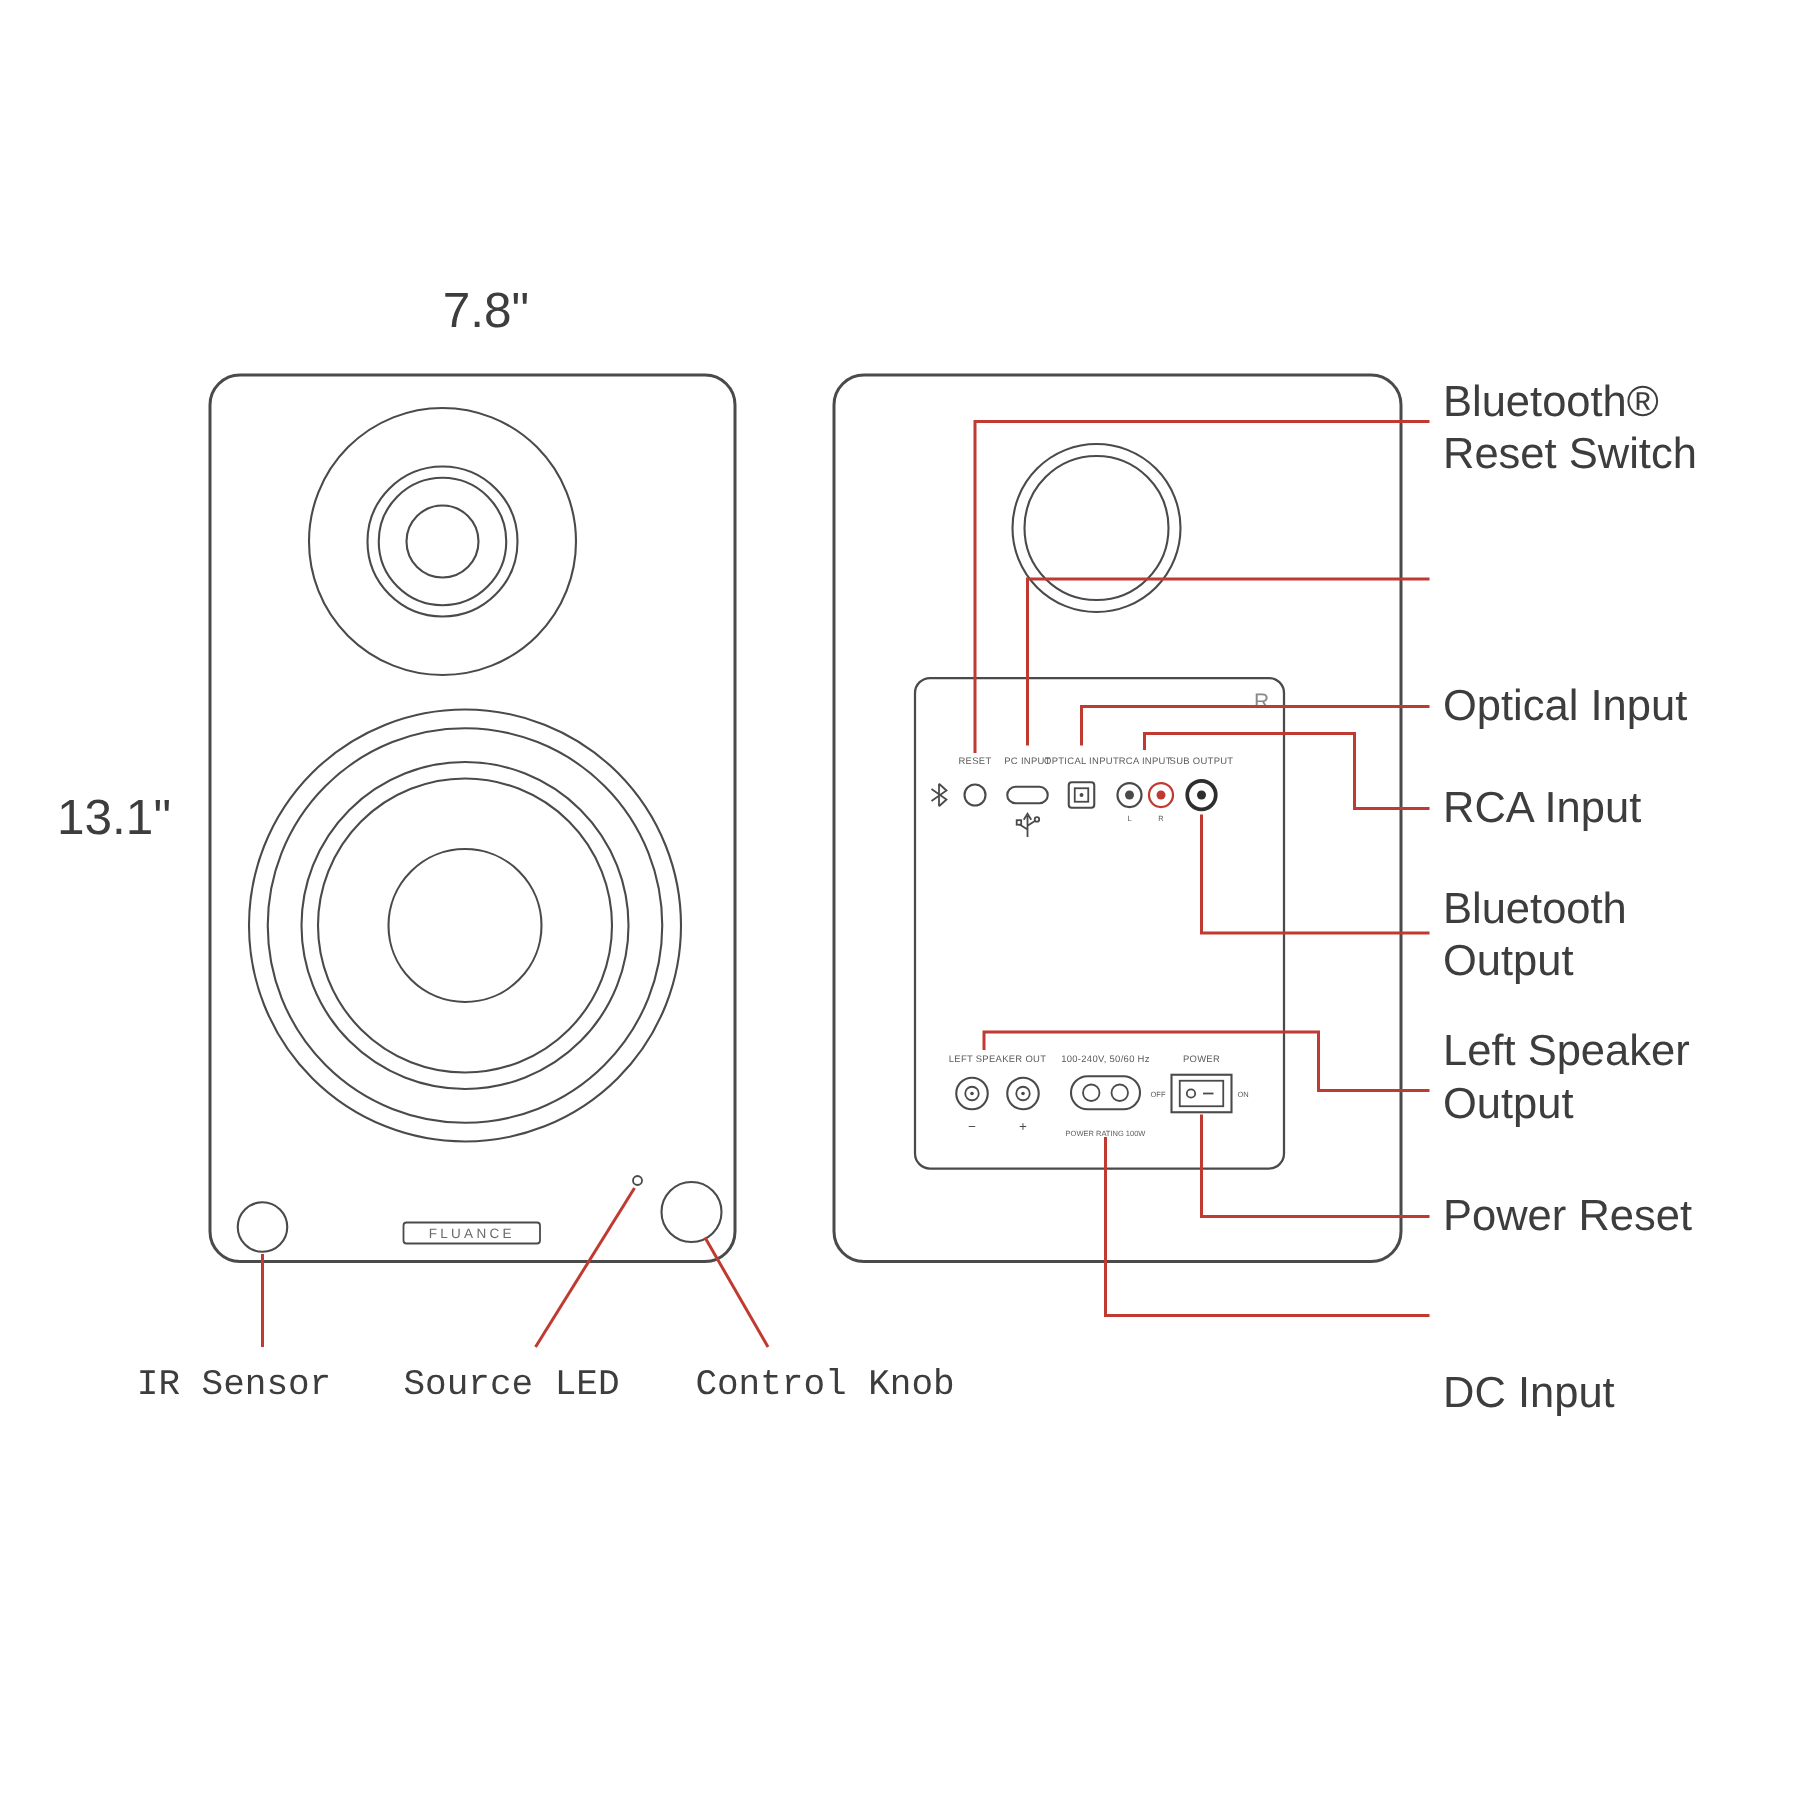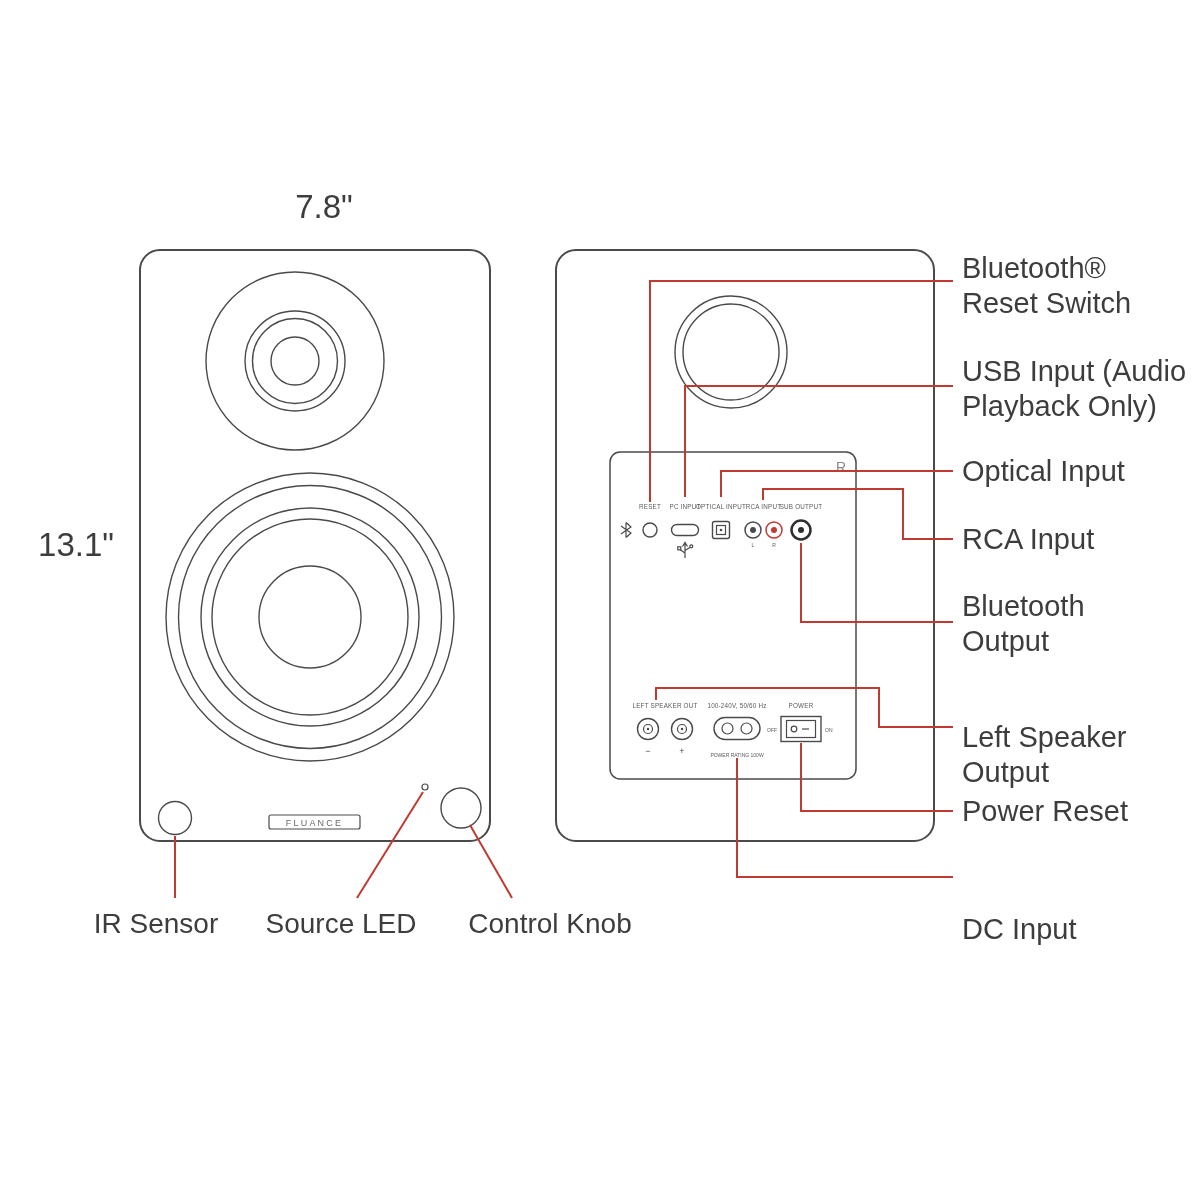--- a/index.html
+++ b/index.html
@@ -32,21 +32,21 @@
   .panel-label { font-size: 6.3px; fill: #5b5b5b; text-anchor: middle; letter-spacing: .2px; }
   .tiny { font-size: 5px; fill: #5b5b5b; text-anchor: middle; }
   .pm { font-size: 9px; fill: #4a4a4a; text-anchor: middle; }
   .logo-text { font-size: 9px; fill: #6a6a6a; text-anchor: middle; letter-spacing: 2.2px; }
   .r-marker { font-size: 14px; fill: #8a8a8a; text-anchor: middle; }
   .anchor-end { text-anchor: end; }
   .anchor-start { text-anchor: start; }
 
   
   .side-label { position: absolute; left: 962px; font-size: 29px; line-height: 35px; white-space: nowrap; }
-  .bottom-label { position: absolute; top: 906px; transform: translateX(-50%); font-size: 28px; line-height: 35px; white-space: nowrap; }
+  .bottom-label { position: absolute; top: 906px; transform: translateX(-50%); font-size: 24px; line-height: 35px; white-space: nowrap; font-family: Liberation Mono, monospace; }
   .dim-label { position: absolute; transform: translateX(-50%); font-size: 33px; line-height: 40px; white-space: nowrap; }
 </style>
 </head>
 <body>
 
 <div class="canvas">
 
   <svg width="1200" height="1200" viewBox="0 0 1200 1200">
 
     <g>
@@ -176,37 +176,33 @@
     </g>
   </svg>
 
   <div class="dim-label" style="left:324px; top:187px">7.8"</div>
   <div class="dim-label" style="left:76px; top:525px">13.1"</div>
 
   <div class="side-label" style="top:251px">
     <div>Bluetooth®</div>
     <div>Reset Switch</div>
   </div>
-  <div class="side-label" style="top:354px">
-    <div>USB Input (Audio</div>
-    <div>Playback Only)</div>
-  </div>
   <div class="side-label" style="top:454px">
     <div>Optical Input</div>
     <div></div>
   </div>
   <div class="side-label" style="top:522px">
     <div>RCA Input</div>
     <div></div>
   </div>
   <div class="side-label" style="top:589px">
     <div>Bluetooth</div>
     <div>Output</div>
   </div>
-  <div class="side-label" style="top:720px">
+  <div class="side-label" style="top:684px">
     <div>Left Speaker</div>
     <div>Output</div>
   </div>
   <div class="side-label" style="top:794px">
     <div>Power Reset</div>
     <div></div>
   </div>
   <div class="side-label" style="top:912px">
     <div>DC Input</div>
     <div></div>

